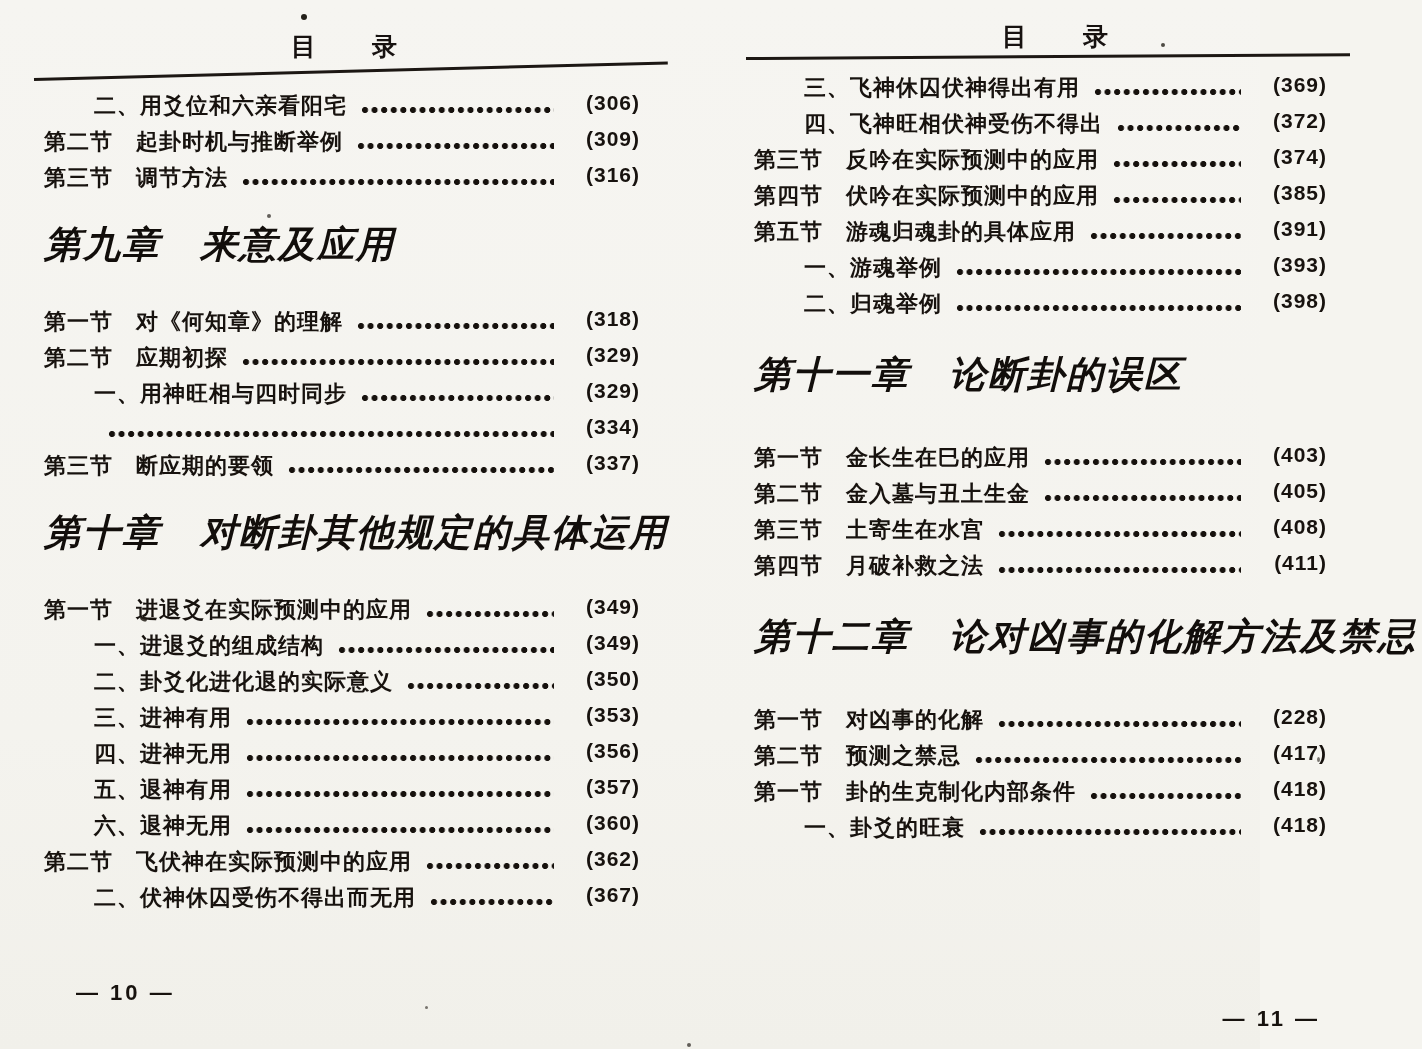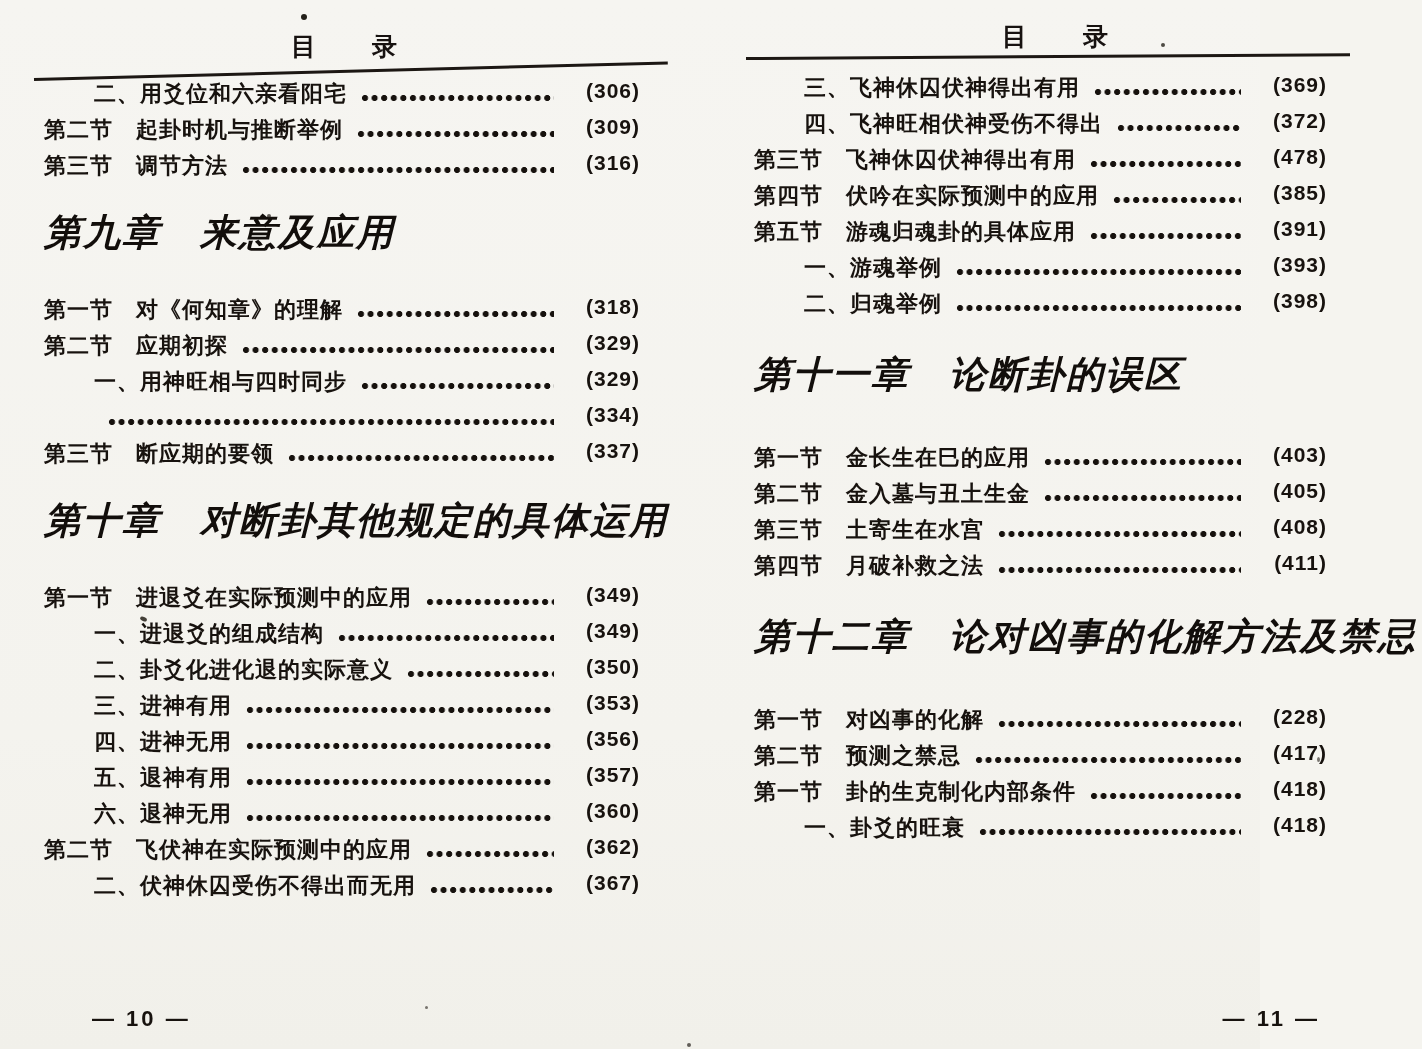--- a/index.html
+++ b/index.html
@@ -31,21 +31,21 @@
 
   .rule {
     position: absolute; height: 0;
     border-top: 3px solid #1c1713;
     transform-origin: left center;
   }
   .page-left  .rule { left: 34px; top: 78px; width: 634px; transform: rotate(-1.5deg); }
   .page-right .rule { left: 56px; top: 57px; width: 604px; transform: rotate(-0.35deg); }
 
   .toc { position: absolute; left: 0; right: 0; }
-  .page-left  .toc { top: 76px; padding: 0 50px 0 44px; }
+  .page-left  .toc { top: 88px; padding: 0 50px 0 44px; }
   .page-right .toc { top: 70px; padding: 0 95px 0 64px; }
 
   .row {
     display: flex; align-items: center;
     height: 36px;
     font-size: 22px; font-weight: 700;
     letter-spacing: 1px;
     white-space: nowrap;
   }
   .row.sub { padding-left: 50px; }
@@ -76,21 +76,21 @@
     color: #120e0b;
     font-style: italic;
   }
   .page-right .chapter { margin: 28px 0 40px 0; }
 
   .folio {
     position: absolute;
     font-size: 22px; font-weight: 700;
     letter-spacing: 3px;
   }
-  .page-left  .folio { left: 92px;  top: 980px; margin-top: 26px; }
+  .page-left  .folio { left: 76px;  top: 980px; }
   .page-right .folio { right: 102px; top: 1006px; }
 
   .speck { position: absolute; background: #242019; border-radius: 50%; }
   .sp1 { left: 301px; top: 14px;  width: 6px; height: 6px; }
   .sp2 { left: 1161px; top: 43px; width: 4px; height: 4px; opacity: .8; }
   .sp3 { left: 140px; top: 617px; width: 7px; height: 4px; border-radius: 60% 40% 50% 50%; transform: rotate(25deg); opacity: .85; }
   .sp4 { left: 267px; top: 214px; width: 4px; height: 4px; opacity: .7; }
   .sp5 { left: 425px; top: 1006px; width: 3px; height: 3px; opacity: .6; }
   .sp6 { left: 687px; top: 1043px; width: 4px; height: 4px; opacity: .7; }
   .sp7 { left: 1317px; top: 757px; width: 3px; height: 5px; opacity: .6; }
@@ -206,23 +206,23 @@
     <span class="lbl">三、飞神休囚伏神得出有用</span>
     <span class="leader"></span>
     <span class="pageno">(369)</span>
   </div>
         <div class="row sub">
     <span class="lbl">四、飞神旺相伏神受伤不得出</span>
     <span class="leader"></span>
     <span class="pageno">(372)</span>
   </div>
         <div class="row">
-    <span class="lbl">第三节　飞神休囚伏神得出有用</span>
-    <span class="leader"></span>
-    <span class="pageno">(478)</span>
+    <span class="lbl">第三节　反吟在实际预测中的应用</span>
+    <span class="leader"></span>
+    <span class="pageno">(374)</span>
   </div>
         <div class="row">
     <span class="lbl">第四节　伏吟在实际预测中的应用</span>
     <span class="leader"></span>
     <span class="pageno">(385)</span>
   </div>
         <div class="row">
     <span class="lbl">第五节　游魂归魂卦的具体应用</span>
     <span class="leader"></span>
     <span class="pageno">(391)</span>

